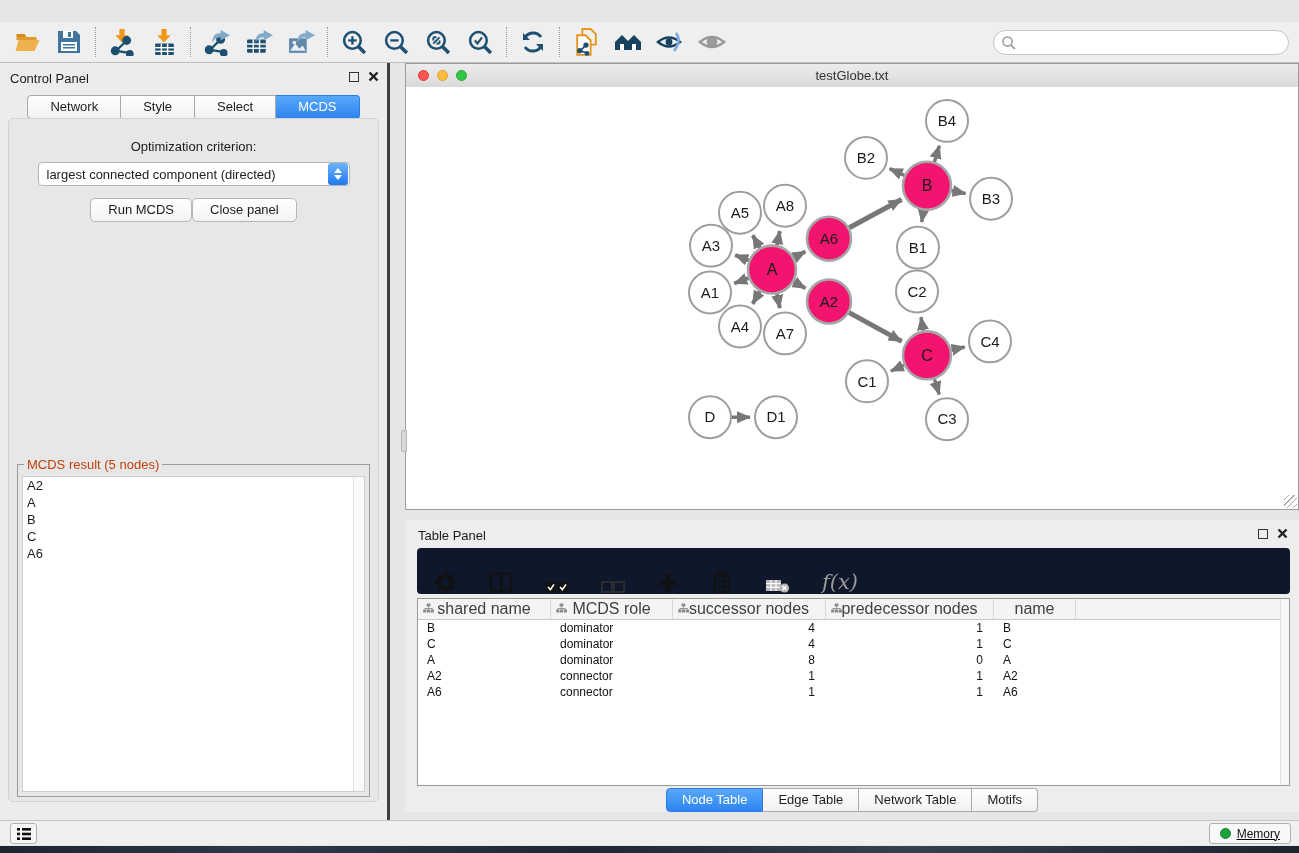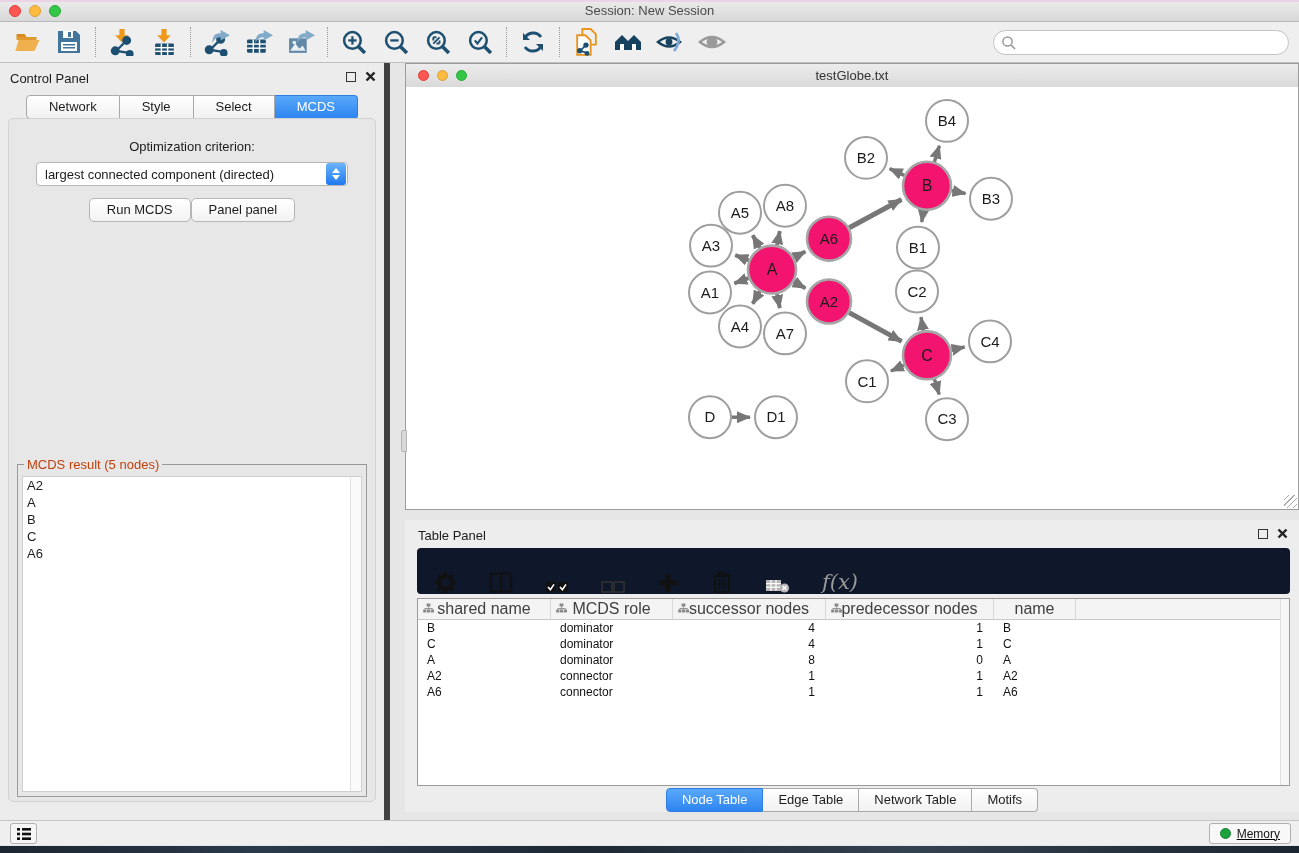--- a/index.html
+++ b/index.html
@@ -23,21 +23,21 @@
   .tbtn { width:34px; height:34px; border:none; background:transparent; display:flex; align-items:center;
     justify-content:center; cursor:pointer; }
   .tgroup { display:flex; align-items:center; gap:8px; }
   .tsep { width:0; height:30px; border-left:1px dotted #9a9a9a; margin:0 9px; }
   .searchbox { position:absolute; right:10px; top:8px; width:296px; height:25px; background:#fff;
     border:1px solid #c3c3c3; border-radius:13px; display:flex; align-items:center; padding-left:7px; }
   .searchbox input { border:none; outline:none; flex:1; height:20px; font-size:13px; background:transparent; }
 
   
   .control-panel { position:absolute; left:0; top:63px; width:390px; height:757px; background:#ececec;
-    border-right:6px solid #404040; }
+    border-right:3px solid #404040; }
   .panel-head { position:relative; height:30px; }
   .panel-head .ph-title { position:absolute; left:10px; top:8px; font-size:13px; color:#1c1c1c; }
   .wctrls { position:absolute; right:8px; top:8px; display:flex; gap:9px; align-items:center; }
   .wbox { width:10px; height:10px; border:1.6px solid #333; background:transparent; cursor:pointer; }
   .seg-tabs { display:flex; justify-content:center; margin-top:2px; }
   .seg-tab { font-size:13px; color:#1c1c1c; background:linear-gradient(#fff,#f1f1f1); border:1px solid #a9a9a9;
     border-left:none; padding:3px 22px 4px; cursor:pointer; }
   .seg-tab:first-child { border-left:1px solid #a9a9a9; border-radius:4px 0 0 4px; }
   .seg-tab:last-child { border-radius:0 4px 4px 0; }
   .seg-tab.active { background:linear-gradient(#59a8f9,#2e85f1); border-color:#2e7de0; color:#fff; }
@@ -105,28 +105,20 @@
   .memory-dot { width:11px; height:11px; border-radius:50%; background:#1ca23c; border:1px solid #158230; }
   .memory-btn span { font-size:12px; color:#111; }
   .desktop-strip { position:absolute; left:0; top:846px; width:1299px; height:7px;
     background:linear-gradient(90deg,#1b2530,#2a3a4a 20%,#1d2834 45%,#33424f 70%,#1b2530); }
 </style>
 </head>
 <body>
 
 <div class="screen">
 
-  <div class="titlebar">
-    <div class="traffic">
-      <div class="light red"></div>
-      <div class="light yellow"></div>
-      <div class="light green"></div>
-    </div>
-    <div class="title">Session: New Session</div>
-  </div>
 
   <div class="toolbar">
     <div class="tgroup">
       <button class="tbtn">
         <svg width="27" height="26" viewBox="0 0 26 26">
           <path fill="#d8891f" d="M2 5h8l2 3h-10z"></path>
           <path fill="#e09a2e" d="M2 8h20v3H2z"></path>
           <path fill="#eeb14e" d="M4 11h21l-5 11H1z"></path>
         </svg>
       </button>
@@ -317,21 +309,21 @@
       <div class="opt-label">Optimization criterion:</div>
       <div class="dropdown">
         <span class="dval">largest connected component (directed)</span>
         <span class="stepper">
           <span class="tri-up"></span>
             <span class="tri-dn"></span>
         </span>
       </div>
       <div class="btn-row">
         <button class="mac-btn">Run MCDS</button>
-        <button class="mac-btn">Panel panel</button>
+        <button class="mac-btn">Close panel</button>
       </div>
       <fieldset class="mcds-fieldset">
         <legend>MCDS result (5 nodes)</legend>
         <div class="mcds-list" id="mcds-list">
           <div class="vscroll"></div>
         <div class="mcds-item">A2</div>
             <div class="mcds-item">A</div>
             <div class="mcds-item">B</div>
             <div class="mcds-item">C</div>
             <div class="mcds-item">A6</div>

